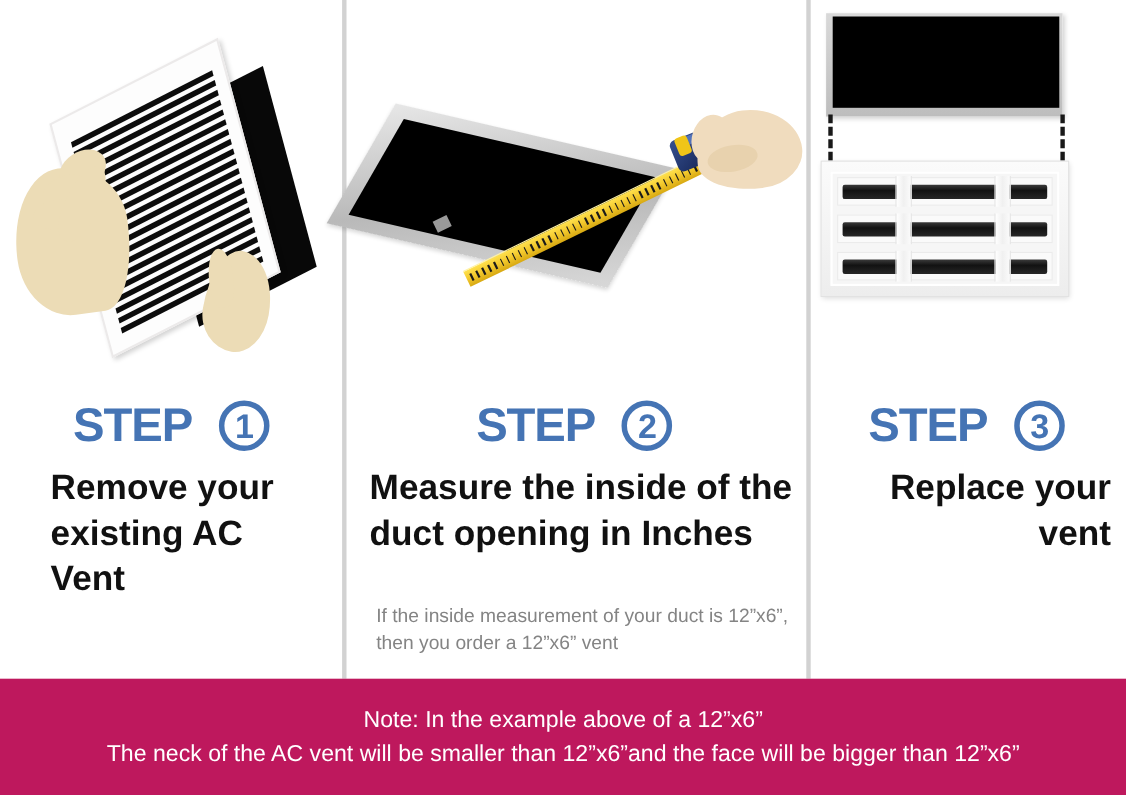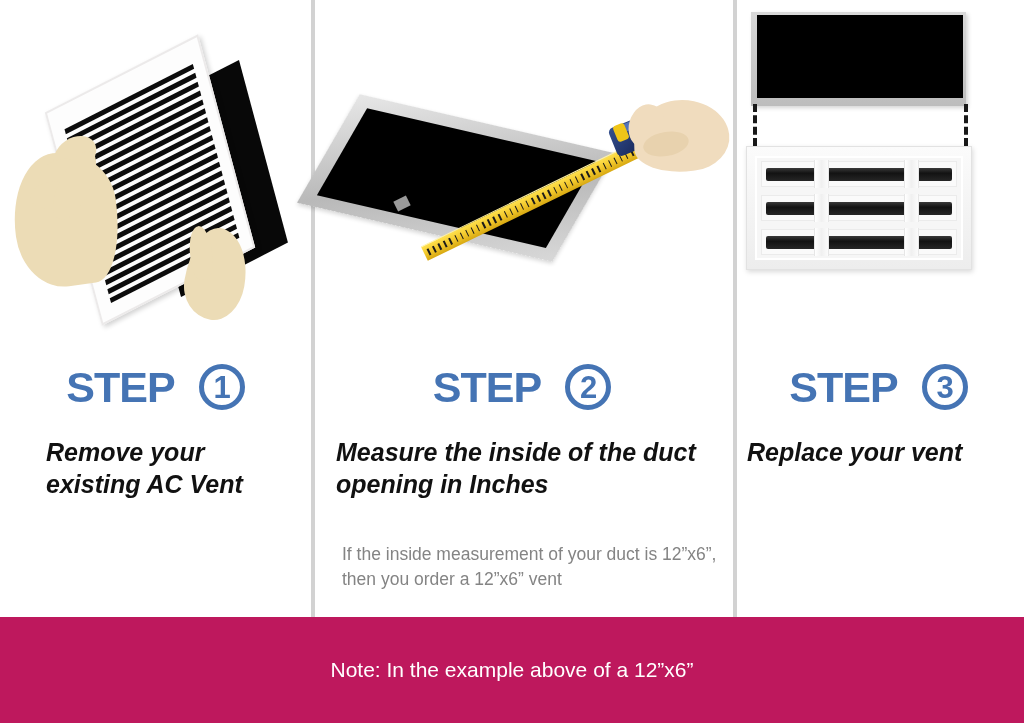--- a/index.html
+++ b/index.html
@@ -80,28 +80,27 @@
     border-radius: 50%;
     font-size: 31px;
     font-weight: bold;
     box-sizing: border-box;
   }
 
   
   .desc {
     color: #111111;
     font-weight: bold;
-    font-size: 25px;
+    font-size: 32px;
     line-height: 1.28;
-    margin-top: 22px;
-    font-style: italic;
+    margin-top: 9px;
   }
   .p1 .desc { text-align: left; padding-left: 46px; padding-right: 20px; }
   .p2 .desc { text-align: left; padding-left: 25px; }
-  .p3 .desc { text-align: left; padding: 0 14px; }
+  .p3 .desc { text-align: right; padding: 0 14px; }
 
   .subdesc {
     color: #848484;
     font-size: 17.5px;
     line-height: 1.45;
     margin-top: 42px;
     padding-left: 31px;
     padding-right: 8px;
     text-align: left;
   }
@@ -550,15 +549,16 @@
         <span class="step-num">3</span>
       </div>
 
       <div class="desc">Replace your vent</div>
     </div>
 
   </div>
 
   <div class="banner">
     <div>Note: In the example above of a 12”x6”</div>
+    <div>The neck of the AC vent will be smaller than 12”x6”and the face will be bigger than 12”x6”</div>
   </div>
 
 </div>
 
 </body></html>

